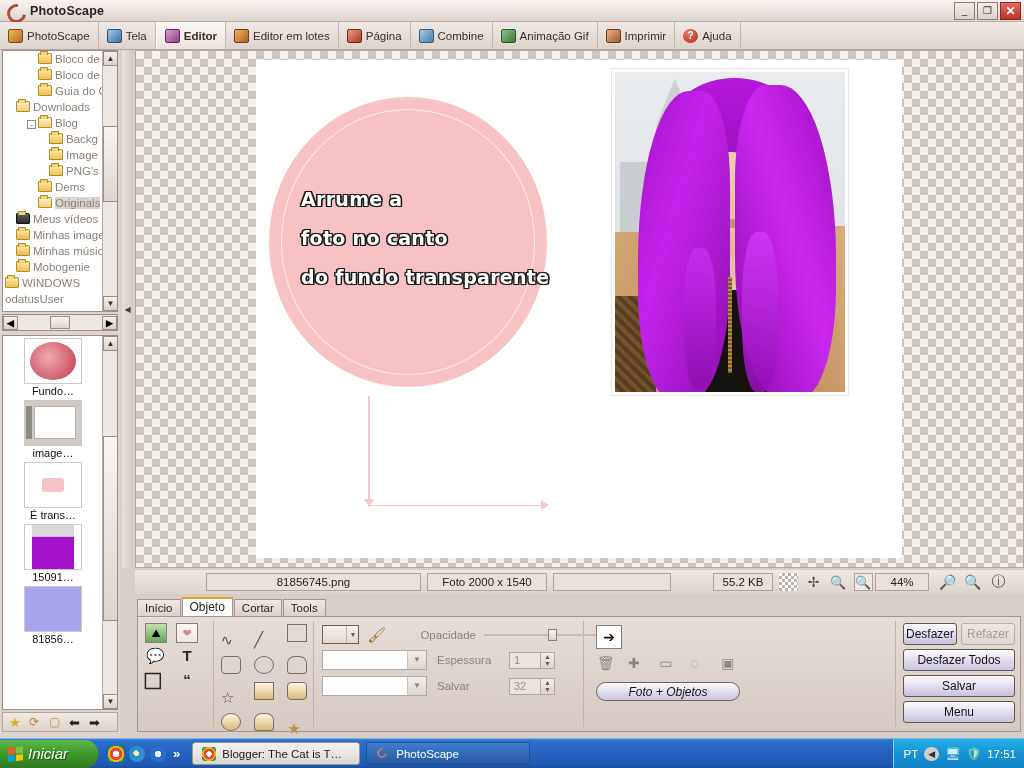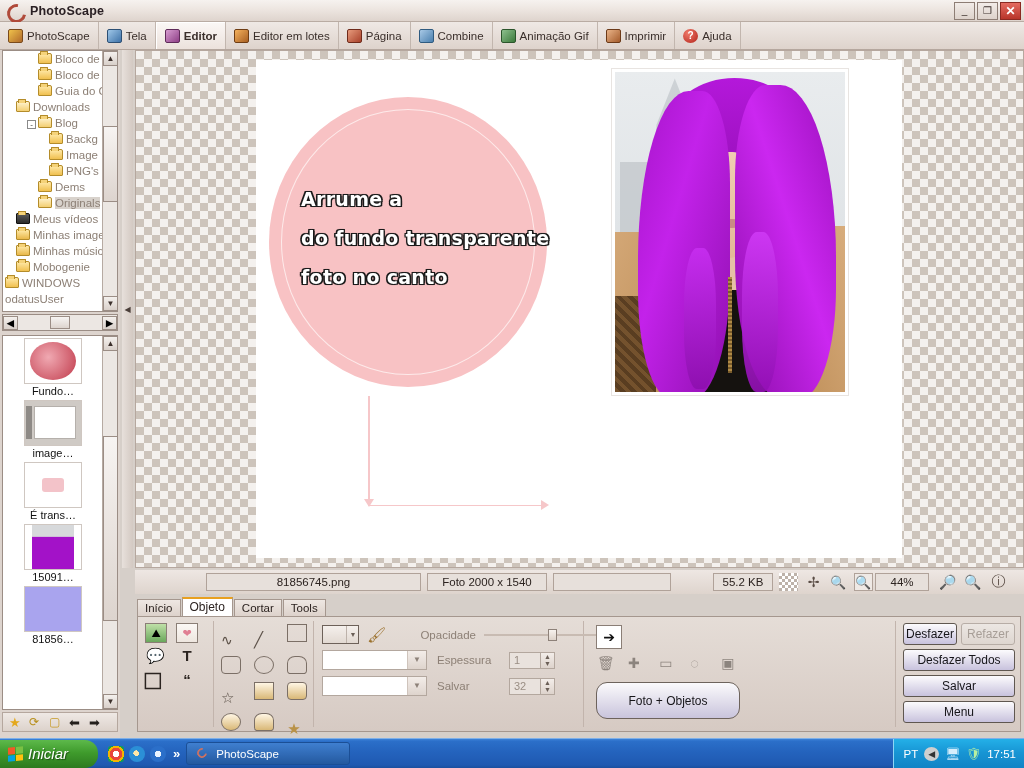--- a/index.html
+++ b/index.html
@@ -254,23 +254,23 @@
   .spin .arrows{ position:absolute; right:0; top:0; width:14px; height:15px; border-left:1px solid #b3a79e;
     background:linear-gradient(to bottom,#f3ede9,#ddd3cc); font-size:7px; text-align:center; line-height:7px; color:#6b5f57;}
   .combo{ width:105px; height:20px; border:1px solid #b3a79e; background:#fff; display:flex; }
   .combo .arrow{ width:19px; background:linear-gradient(to bottom,#f3ede9,#ded4cd); border-left:1px solid #cfc4bc;
     font-size:8px; text-align:center; line-height:18px; color:#8e8279;}
   .slider{ width:112px; height:12px; position:relative; }
   .slider .track{ position:absolute; left:0; top:5px; width:112px; height:2px; background:#c8bbb2;}
   .slider .knob{ position:absolute; left:64px; top:0; width:9px; height:12px;
     background:linear-gradient(to bottom,#f7f2ee,#ddd2c9); border:1px solid #8d8179;}
   .bigbtn{
-    height:37px; border:1px solid #6d635c; border-radius:11px;
+    height:19px; border:1px solid #6d635c; border-radius:11px;
     background:linear-gradient(to bottom,#fbfafc,#c9c4dc);
-    font-size:12px; color:#17161a; display:flex; align-items:center; justify-content:center;
+    font-size:12px; color:#17161a; display:flex; align-items:center; justify-content:center;font-style:italic;
   }
   .rbtn{
     position:absolute; height:22px; border:1px solid #5f5750; border-radius:3px;
     background:linear-gradient(to bottom,#fcfbfd,#c8c2dd);
     font-size:12px; color:#17161a; display:flex; align-items:center; justify-content:center;
   }
   .rbtn.disabled{ color:#a79e97; background:linear-gradient(to bottom,#ece7e3,#ded6d0); border-color:#b7ada6;}
   .objtool{ width:18px; height:17px; display:inline-block; margin:2px 5px; opacity:.55;}
   .selarrow{ width:26px; height:24px; border:1px solid #8a7e76; background:#fff;
     display:flex; align-items:center; justify-content:center; }
@@ -453,22 +453,22 @@
     <span class="ar">◀</span>
   </div>
 
   <div class="canvaswrap">
     <div class="paper">
 
       <div class="pinkcircle"></div>
 
       <div class="cap">
         <div>Arrume a</div>
+        <div>foto no canto</div>
         <div>do fundo transparente</div>
-        <div>foto no canto</div>
       </div>
 
       <div class="corner">
         <div class="v"></div>
         <div class="h"></div>
         <div class="ah"></div>
         <div class="av"></div>
       </div>
 
       <div class="photo">
@@ -637,20 +637,24 @@
       <span>Iniciar</span>
     </div>
 
     <div class="quick">
       <span class="qi" style="background:radial-gradient(circle at 50% 50%,#fff 0 26%,#e8453c 27% 55%,#f4b400 56% 70%,#0f9d58 71%);"></span>
       <span class="qi" style="background:radial-gradient(circle at 45% 45%,#ffe8a8 0 22%,#2b8fd6 23%);border-radius:50%;"></span>
       <span class="qi" style="background:radial-gradient(circle at 50% 50%,#e9f3ff 0 28%,#2b6fc9 29%);border-radius:50%;"></span>
       <span style="color:#fff;font-size:13px;font-weight:bold;margin-left:2px;">»</span>
     </div>
 
+    <div class="tbtn light" style="margin-left:12px;width:168px;">
+      <span class="qi" style="width:14px;height:14px;background:radial-gradient(circle at 50% 50%,#fff 0 26%,#e8453c 27% 55%,#f4b400 56% 70%,#0f9d58 71%);"></span>
+      <span>Blogger: The Cat is T…</span>
+    </div>
 
     <div class="tbtn" style="width:164px;background:linear-gradient(to bottom,#3f7fd0,#24599f);">
       <span style="width:14px;height:14px;position:relative;display:inline-block;">
         <i style="position:absolute;left:1px;top:1px;width:10px;height:10px;border:2.5px solid #c97264;border-radius:50%;border-right-color:transparent;display:block;transform:rotate(-35deg);"></i>
       </span>
       <span>PhotoScape</span>
     </div>
 
     <div class="tray">
       <span>PT</span>

